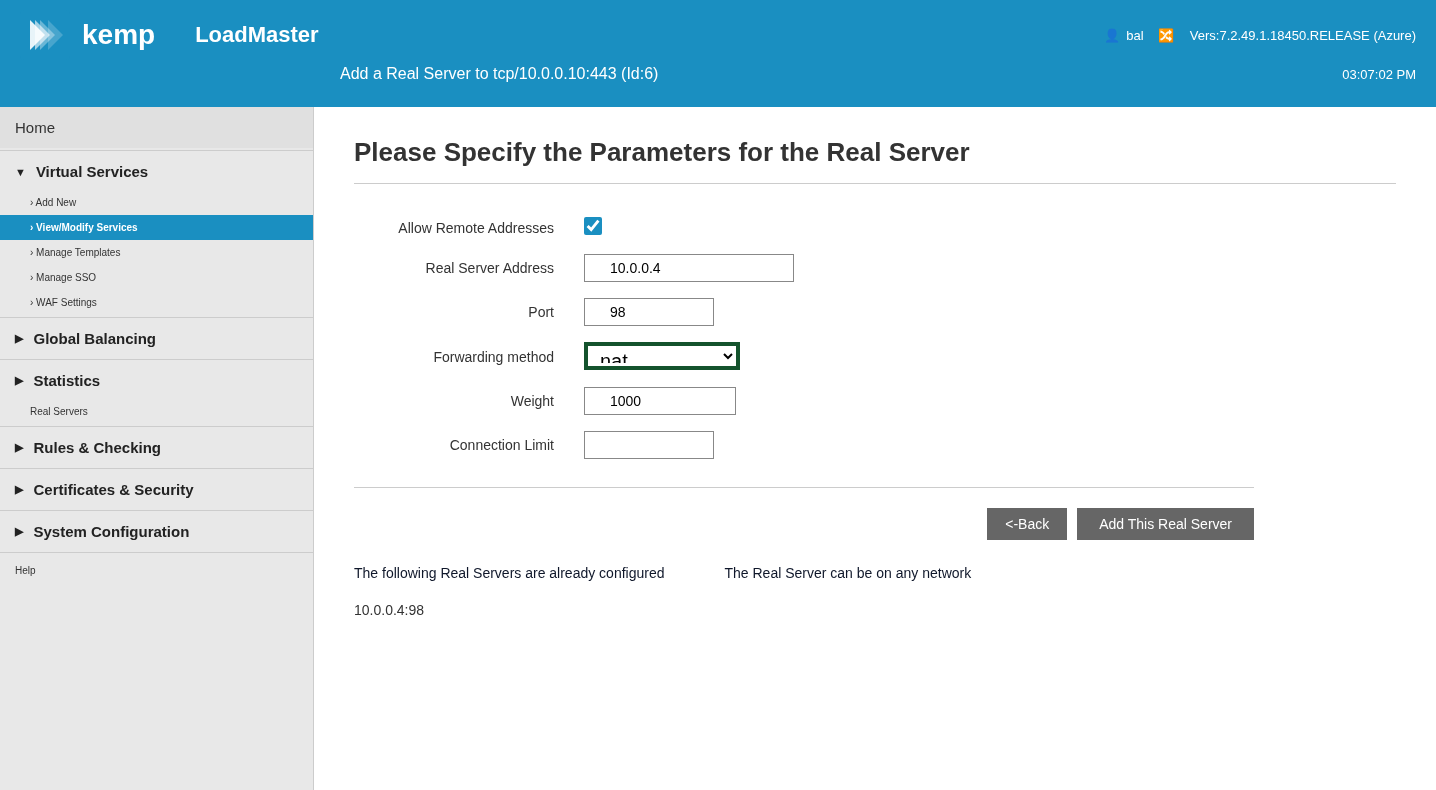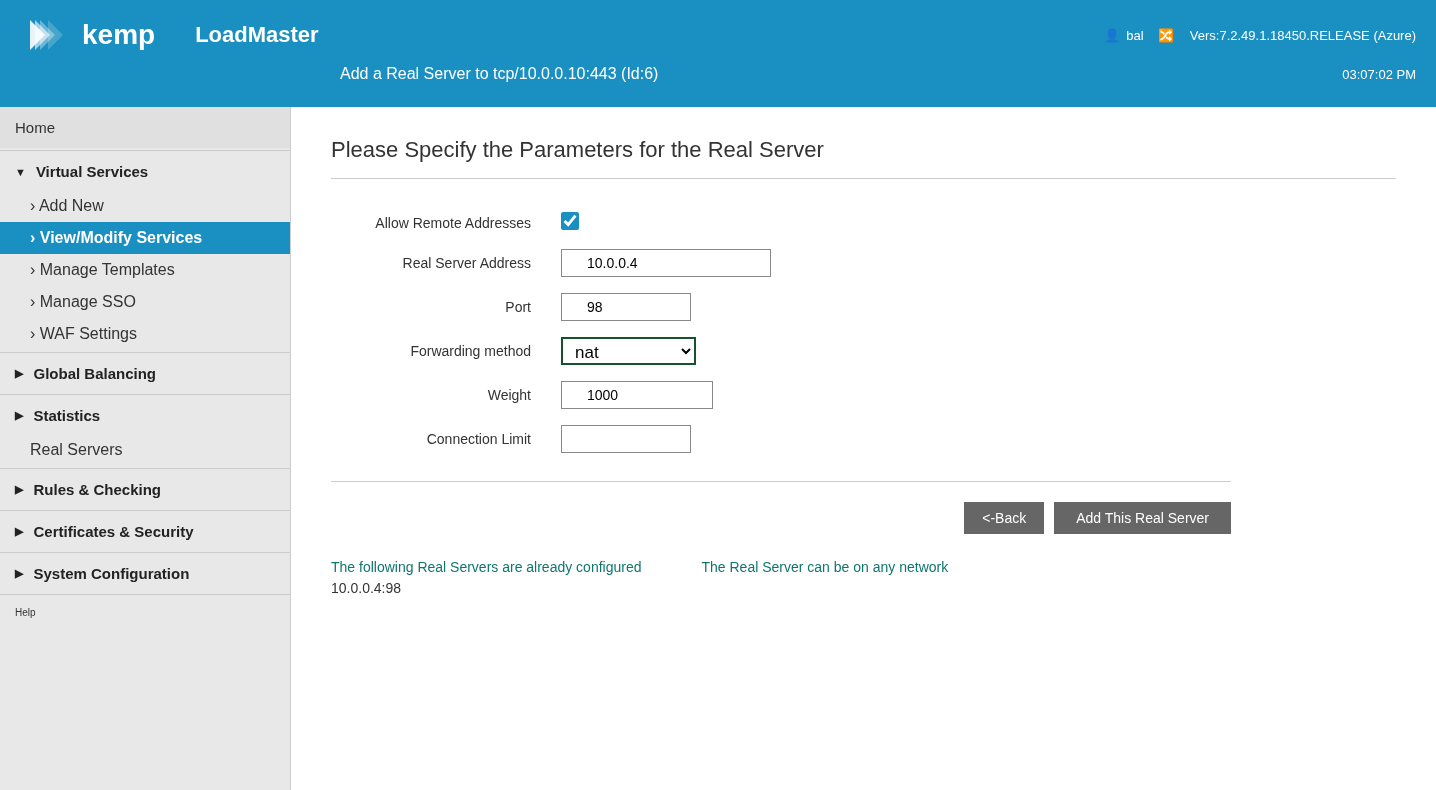--- a/index.html
+++ b/index.html
@@ -11,59 +11,59 @@
     .header-logo { display: flex; align-items: center; gap: 12px; }
     .logo-icon { width: 50px; height: 50px; }
     .logo-text { font-size: 28px; font-weight: bold; color: white; }
     .header-title-main { font-size: 22px; font-weight: bold; flex: 1; text-align: left; padding-left: 40px; }
     .header-right { display: flex; align-items: center; gap: 15px; font-size: 13px; }
 
     
     .layout { display: flex; flex: 1; overflow: hidden; }
 
     
-    .sidebar { width: 291px; background: #e8e8e8; border-right: 1px solid #ccc; overflow-y: auto; flex-shrink: 0; }
+    .sidebar { width: 314px; background: #e8e8e8; border-right: 1px solid #ccc; overflow-y: auto; flex-shrink: 0; }
     .sidebar-item { padding: 10px 15px; cursor: pointer; color: #333; font-size: 10px; }
     .sidebar-item.home { padding: 12px 15px; font-size: 15px; background: #e0e0e0; }
     .sidebar-section { padding: 10px 15px; font-weight: bold; font-size: 15px; color: #222; cursor: pointer; display: flex; align-items: center; gap: 6px; }
-    .sidebar-sub { padding: 7px 15px 7px 30px; color: #333; cursor: pointer; font-size: 16px; }
+    .sidebar-sub { padding: 7px 15px 7px 30px; color: #333; cursor: pointer; font-size: 10px; }
     .sidebar-sub.active { background: #1a8fc1; color: white; font-weight: bold; }
     .sidebar-divider { height: 1px; background: #ccc; margin: 2px 0; }
     .arrow { font-size: 11px; margin-right: 4px; }
 
     
     .main { flex: 1; background: white; overflow-y: auto; padding: 30px 40px; }
 
-    .page-heading { font-size: 22px; color: #333; margin-bottom: 15px; font-weight: normal; }
+    .page-heading { font-size: 26px; color: #333; margin-bottom: 15px; font-weight: bold; }
     .divider-line { border: none; border-top: 1px solid #ccc; margin-bottom: 25px; }
 
     .form-table { width: 100%; max-width: 900px; border-collapse: collapse; margin-bottom: 20px; }
     .form-table tr td { padding: 8px 10px; vertical-align: middle; }
     .form-table .label-cell { text-align: right; width: 220px; color: #333; font-size: 14px; padding-right: 20px; }
     .form-table .input-cell { text-align: left; }
 
     input[type="text"] { border: 1px solid #888; padding: 4px 25px; font-size: 14px; height: 28px; }
     input[type="text"].address-input { width: 210px; }
     input[type="text"].port-input { width: 130px; }
     input[type="text"].weight-input { width: 152px; }
     input[type="text"].connlimit-input { width: 130px; }
 
     input[type="checkbox"] { width: 18px; height: 18px; accent-color: #1a8fc1; }
 
-    select { border: 2px solid #14532d; padding: 3px 8px; font-size: 17px; height: 28px; background: white; }
+    select { border: 4px solid #14532d; padding: 3px 8px; font-size: 20px; height: 28px; background: white; }
 
     .action-row { display: flex; justify-content: flex-end; gap: 10px; margin-top: 10px; max-width: 900px; }
     .btn-back { background: #666; color: white; border: none; padding: 8px 18px; font-size: 14px; cursor: pointer; }
     .btn-add { background: #666; color: white; border: none; padding: 8px 22px; font-size: 14px; cursor: pointer; }
 
     .bottom-divider { border: none; border-top: 1px solid #ccc; margin: 20px 0; max-width: 900px; }
 
     .info-row { display: flex; gap: 60px; margin-top: 10px; }
     .info-col { font-size: 14px; color: #333; }
-    .info-col .info-text { color: #0f766e; margin-bottom: 5px; }
+    .info-col .info-text { color: #0f172a; margin-bottom: 21px; }
     .info-col .info-value { color: #333; }
 
     
     .user-area { display: flex; align-items: center; gap: 6px; }
   </style>
 </head>
 <body>
 
 <div class="header">
   <div class="header-top">

